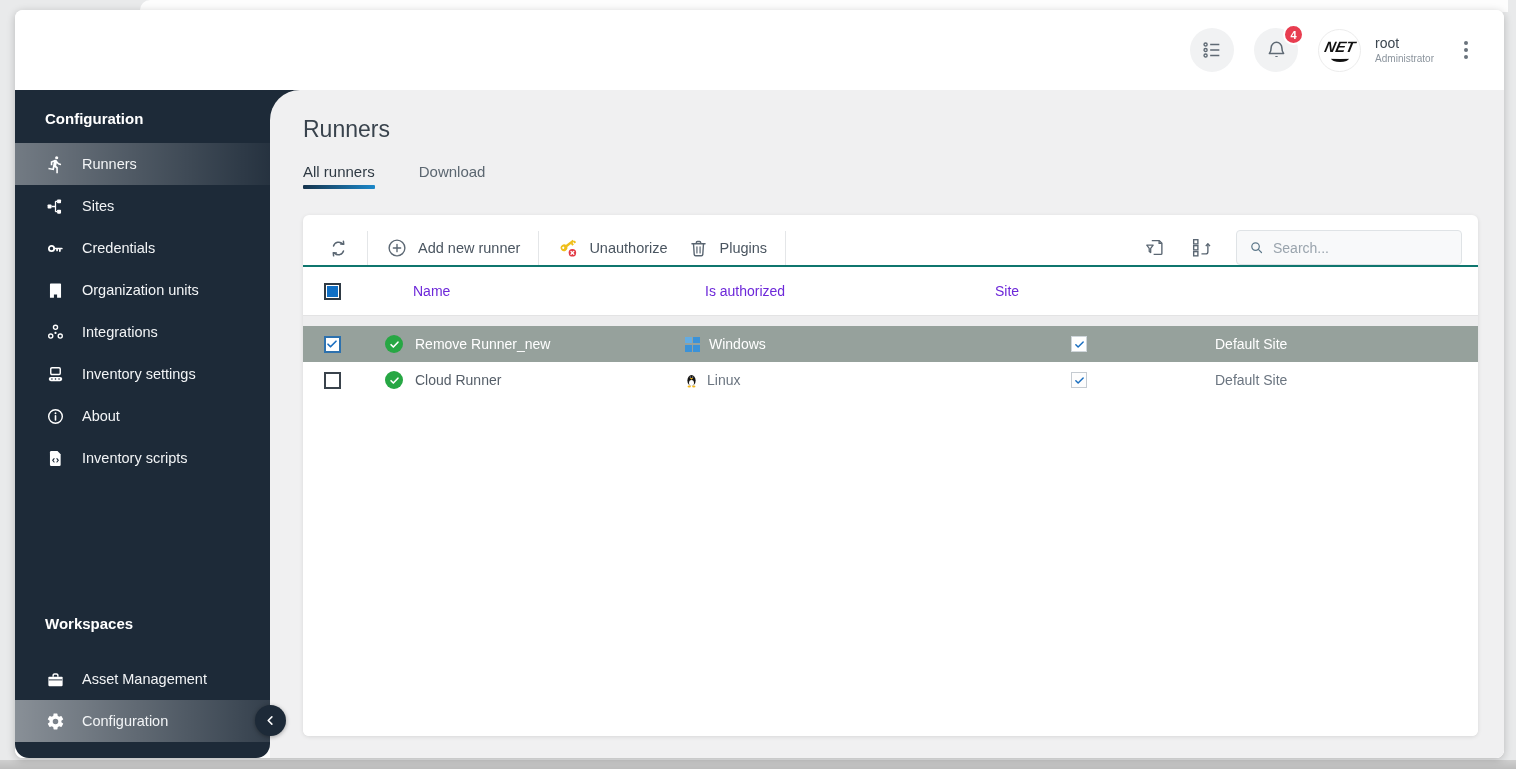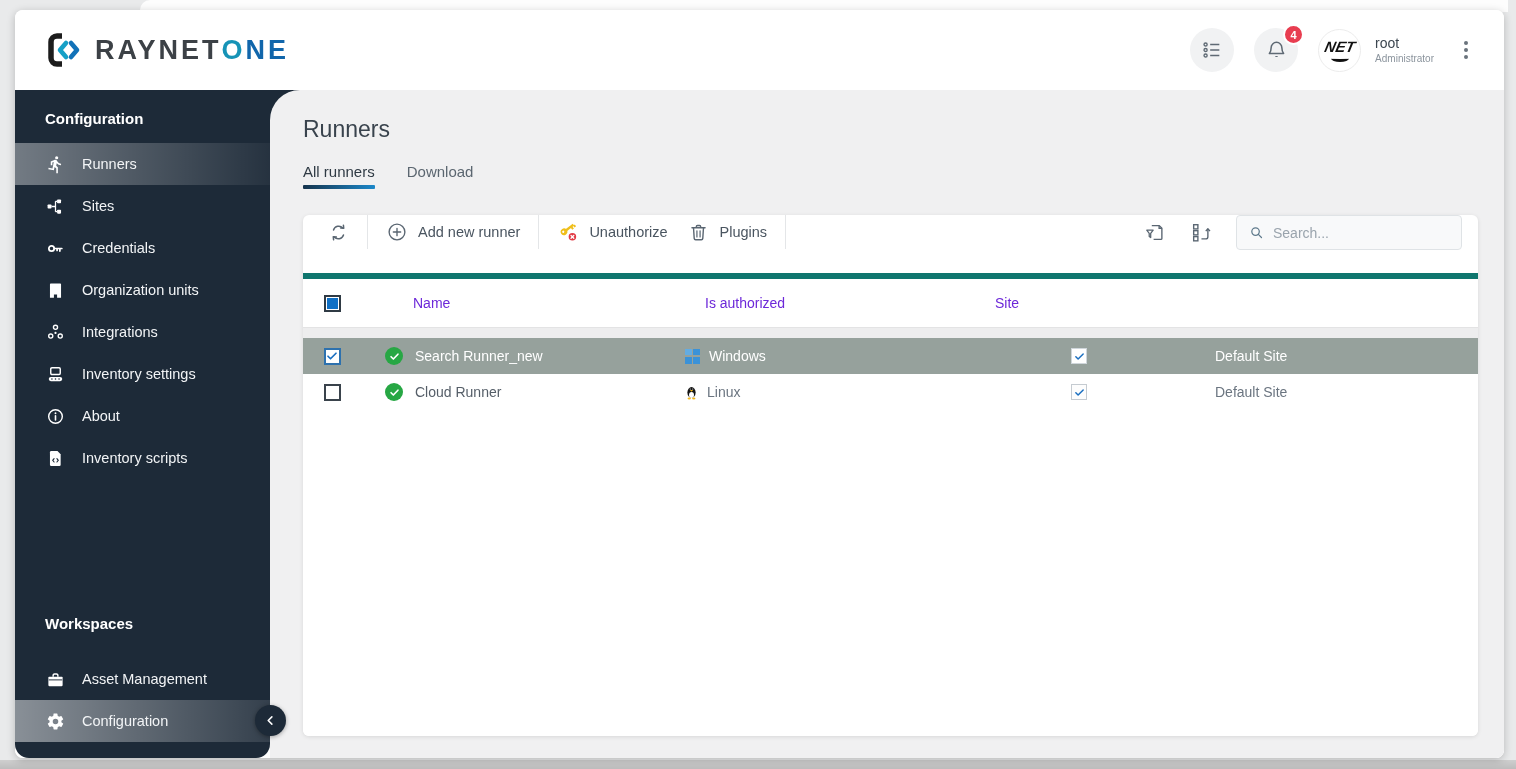--- a/index.html
+++ b/index.html
@@ -47,31 +47,31 @@
   .collapse-btn { position:absolute; right:-16px; bottom:22px; width:31px; height:31px; border-radius:50%; background:#1d2a38;
                   box-shadow:0 1px 4px rgba(0,0,0,.35); color:#fff; display:flex; align-items:center; justify-content:center;
                   font-size:13px; cursor:pointer; z-index:5; }
 
   
   .main { flex:1; background:#f0f0f1; position:relative; padding:26px 26px 0 33px; min-width:0; }
   .main-corner { position:absolute; top:0; left:0; width:30px; height:30px; background:#1d2a38; z-index:1; }
   .main-corner::after { content:""; position:absolute; inset:0; background:#f0f0f1; border-top-left-radius:30px; }
   .main-inner { position:relative; z-index:2; height:100%; display:flex; flex-direction:column; }
   .page-title { font-size:23px; color:#39434d; font-weight:400; }
-  .tabs { display:flex; gap:32px; margin-top:20px; }
+  .tabs { display:flex; gap:44px; margin-top:20px; }
   .tab { font-size:15px; color:#2f3a44; padding-bottom:9px; cursor:pointer; position:relative; }
   .tab.active { font-weight:400; }
   .tab.active::after { content:""; position:absolute; left:0; right:0; bottom:0; height:4px;
                        background:linear-gradient(90deg,#16344d,#1b87c9); border-radius:1px; }
   .tab.inactive { color:#5b6670; }
 
   
   .card { margin-top:26px; background:#fff; border-radius:6px; box-shadow:0 1px 4px rgba(0,0,0,.10);
           height:521px; display:flex; flex-direction:column; overflow:hidden; }
-  .toolbar { height:64px; display:flex; align-items:flex-start; padding:0 16px 0 14px; border-bottom:6px solid #0f766e; flex:0 0 auto; }
+  .toolbar { height:52px; display:flex; align-items:flex-end; padding:0 16px 0 14px; border-bottom:2px solid #0f766e; flex:0 0 auto; }
   .tb-btn { display:flex; align-items:center; gap:10px; color:#4a5560; font-size:14.5px; padding:6px 10px; cursor:pointer; background:none; border:none; font-family:inherit; }
   .tb-icon { width:22px; height:22px; display:flex; align-items:center; justify-content:center; color:#5a6672; }
   .tb-sep { width:1px; height:34px; background:#e4e6e8; margin:0 8px; }
   .toolbar-right { margin-left:auto; display:flex; align-items:center; gap:24px; }
   .search-box { width:226px; height:35px; background:#f8f9fa; border:1px solid #dfe3e6; border-radius:4px;
                 display:flex; align-items:center; gap:9px; padding:0 12px; }
   .search-box input { border:none; outline:none; background:transparent; font-size:14px; color:#3c4650; width:100%; font-family:inherit; }
   .search-box input::placeholder { color:#9aa4ad; }
 
   
@@ -111,32 +111,20 @@
 </head>
 <body>
 
 <div class="stage">
   <div class="top-strip"></div>
   <div class="bottom-strip"></div>
 
   <div class="app">
 
     <div class="app-header">
-      <div class="brand">
-        <svg width="38" height="38" viewBox="0 0 38 38">
-          <path d="M17 5h-5a6 6 0 0 0-6 6v16a6 6 0 0 0 6 6h5" fill="none" stroke="#1c1c1c" stroke-width="5.5" stroke-linejoin="round"></path>
-          <path d="M21 12l-6 7 6 7" fill="none" stroke="#16a0c6" stroke-width="4.6" stroke-linejoin="round" stroke-linecap="round"></path>
-          <path d="M26 12l6 7-6 7" fill="none" stroke="#1272b8" stroke-width="4.6" stroke-linejoin="round" stroke-linecap="round"></path>
-        </svg>
-        <div class="brand-text">
-          <span>RAYNET</span>
-            <span class="brand-o">O</span>
-            <span class="brand-ne">NE</span>
-        </div>
-      </div>
 
       <div class="hdr-right">
         <div class="circ-btn">
           <svg width="22" height="22" viewBox="0 0 24 24">
             <circle cx="5" cy="6" r="1.7" fill="none" stroke="currentColor" stroke-width="1.5"></circle>
             <circle cx="5" cy="12" r="1.7" fill="none" stroke="currentColor" stroke-width="1.5"></circle>
             <circle cx="5" cy="18" r="1.7" fill="none" stroke="currentColor" stroke-width="1.5"></circle>
             <path d="M10 6h10M10 12h10M10 18h10" stroke="currentColor" stroke-width="1.9"></path>
           </svg>
         </div>
@@ -400,21 +388,21 @@
                       <path d="M4 12.5l5 5L20 6.5" fill="none" stroke="#1b6fc0" stroke-width="3.4" stroke-linecap="round" stroke-linejoin="round"></path>
                     </svg>
                 </span>
               </div>
               <div class="cell-name">
                 <span class="status-ok">
                   <svg width="11" height="11" viewBox="0 0 24 24">
                       <path d="M4.5 12.5l5 5L19.5 7" fill="none" stroke="#fff" stroke-width="3.6" stroke-linecap="round" stroke-linejoin="round"></path>
                     </svg>
                 </span>
-                <span>Search Runner_new</span>
+                <span>Remove Runner_new</span>
               </div>
               <div class="cell-os">
                 <span class="win-logo">
                     <i></i>
                     <i></i>
                     <i></i>
                     <i></i>
                   </span>
                 <span>Windows</span>
               </div>

